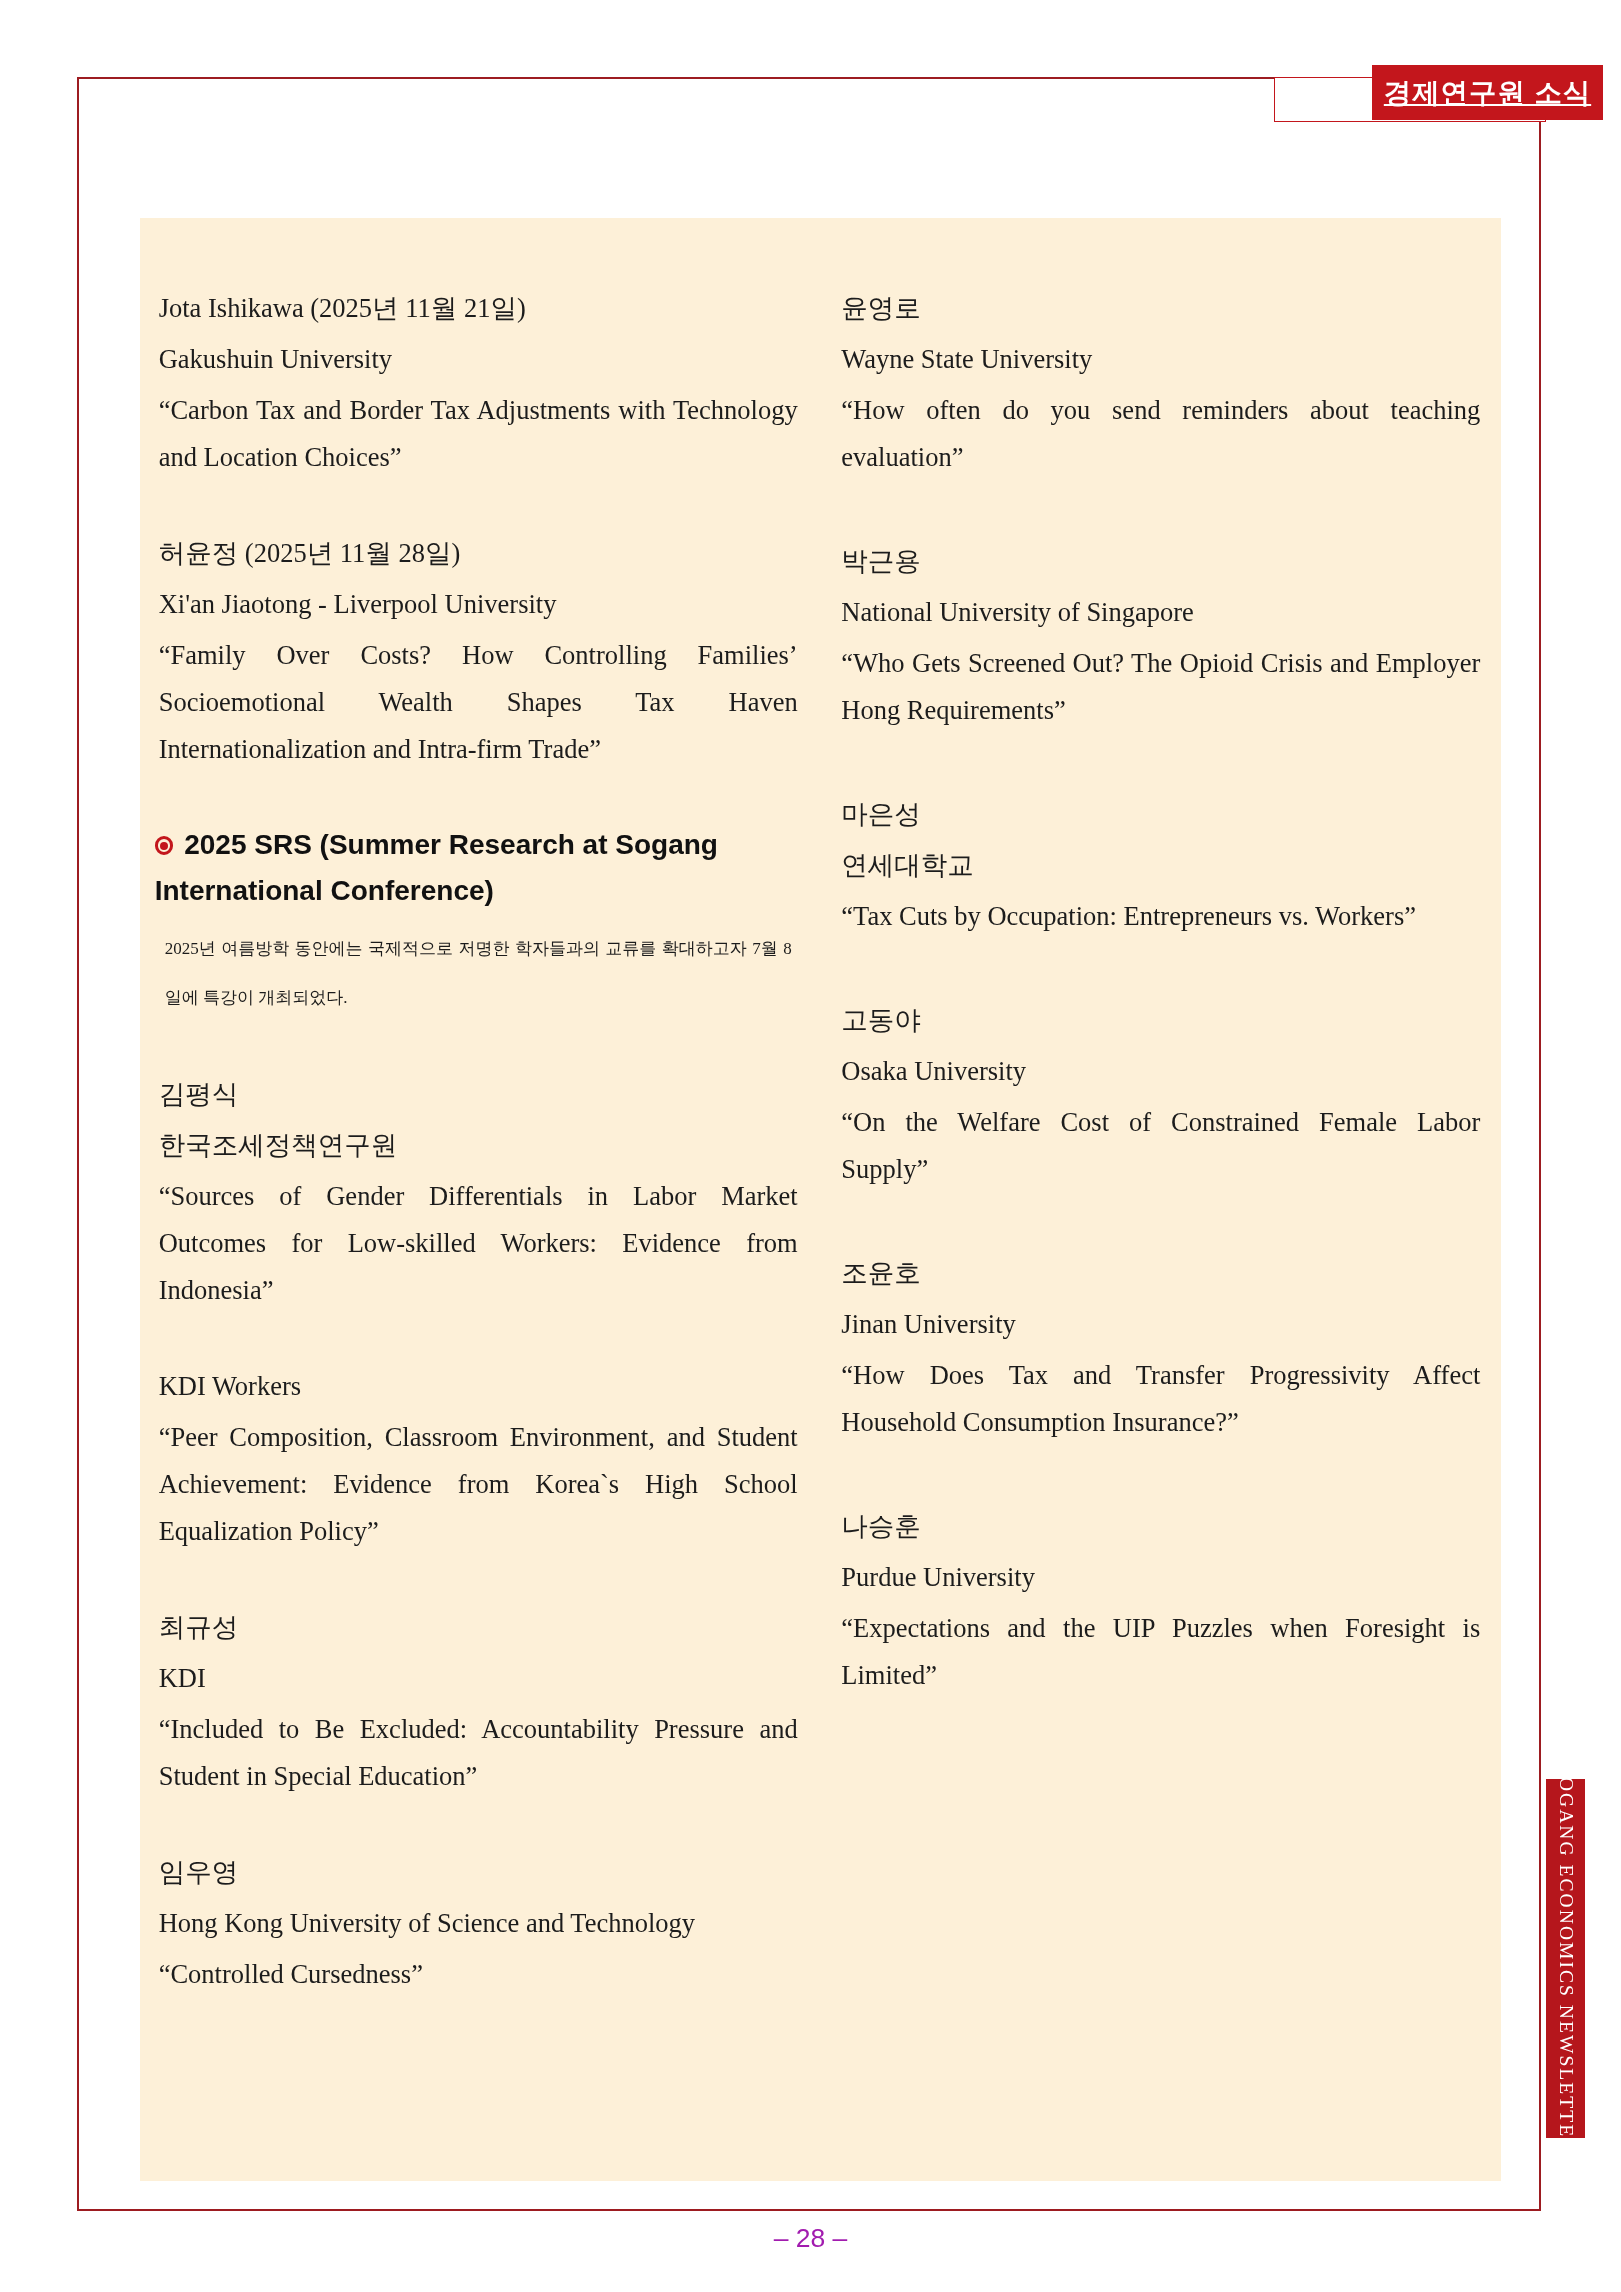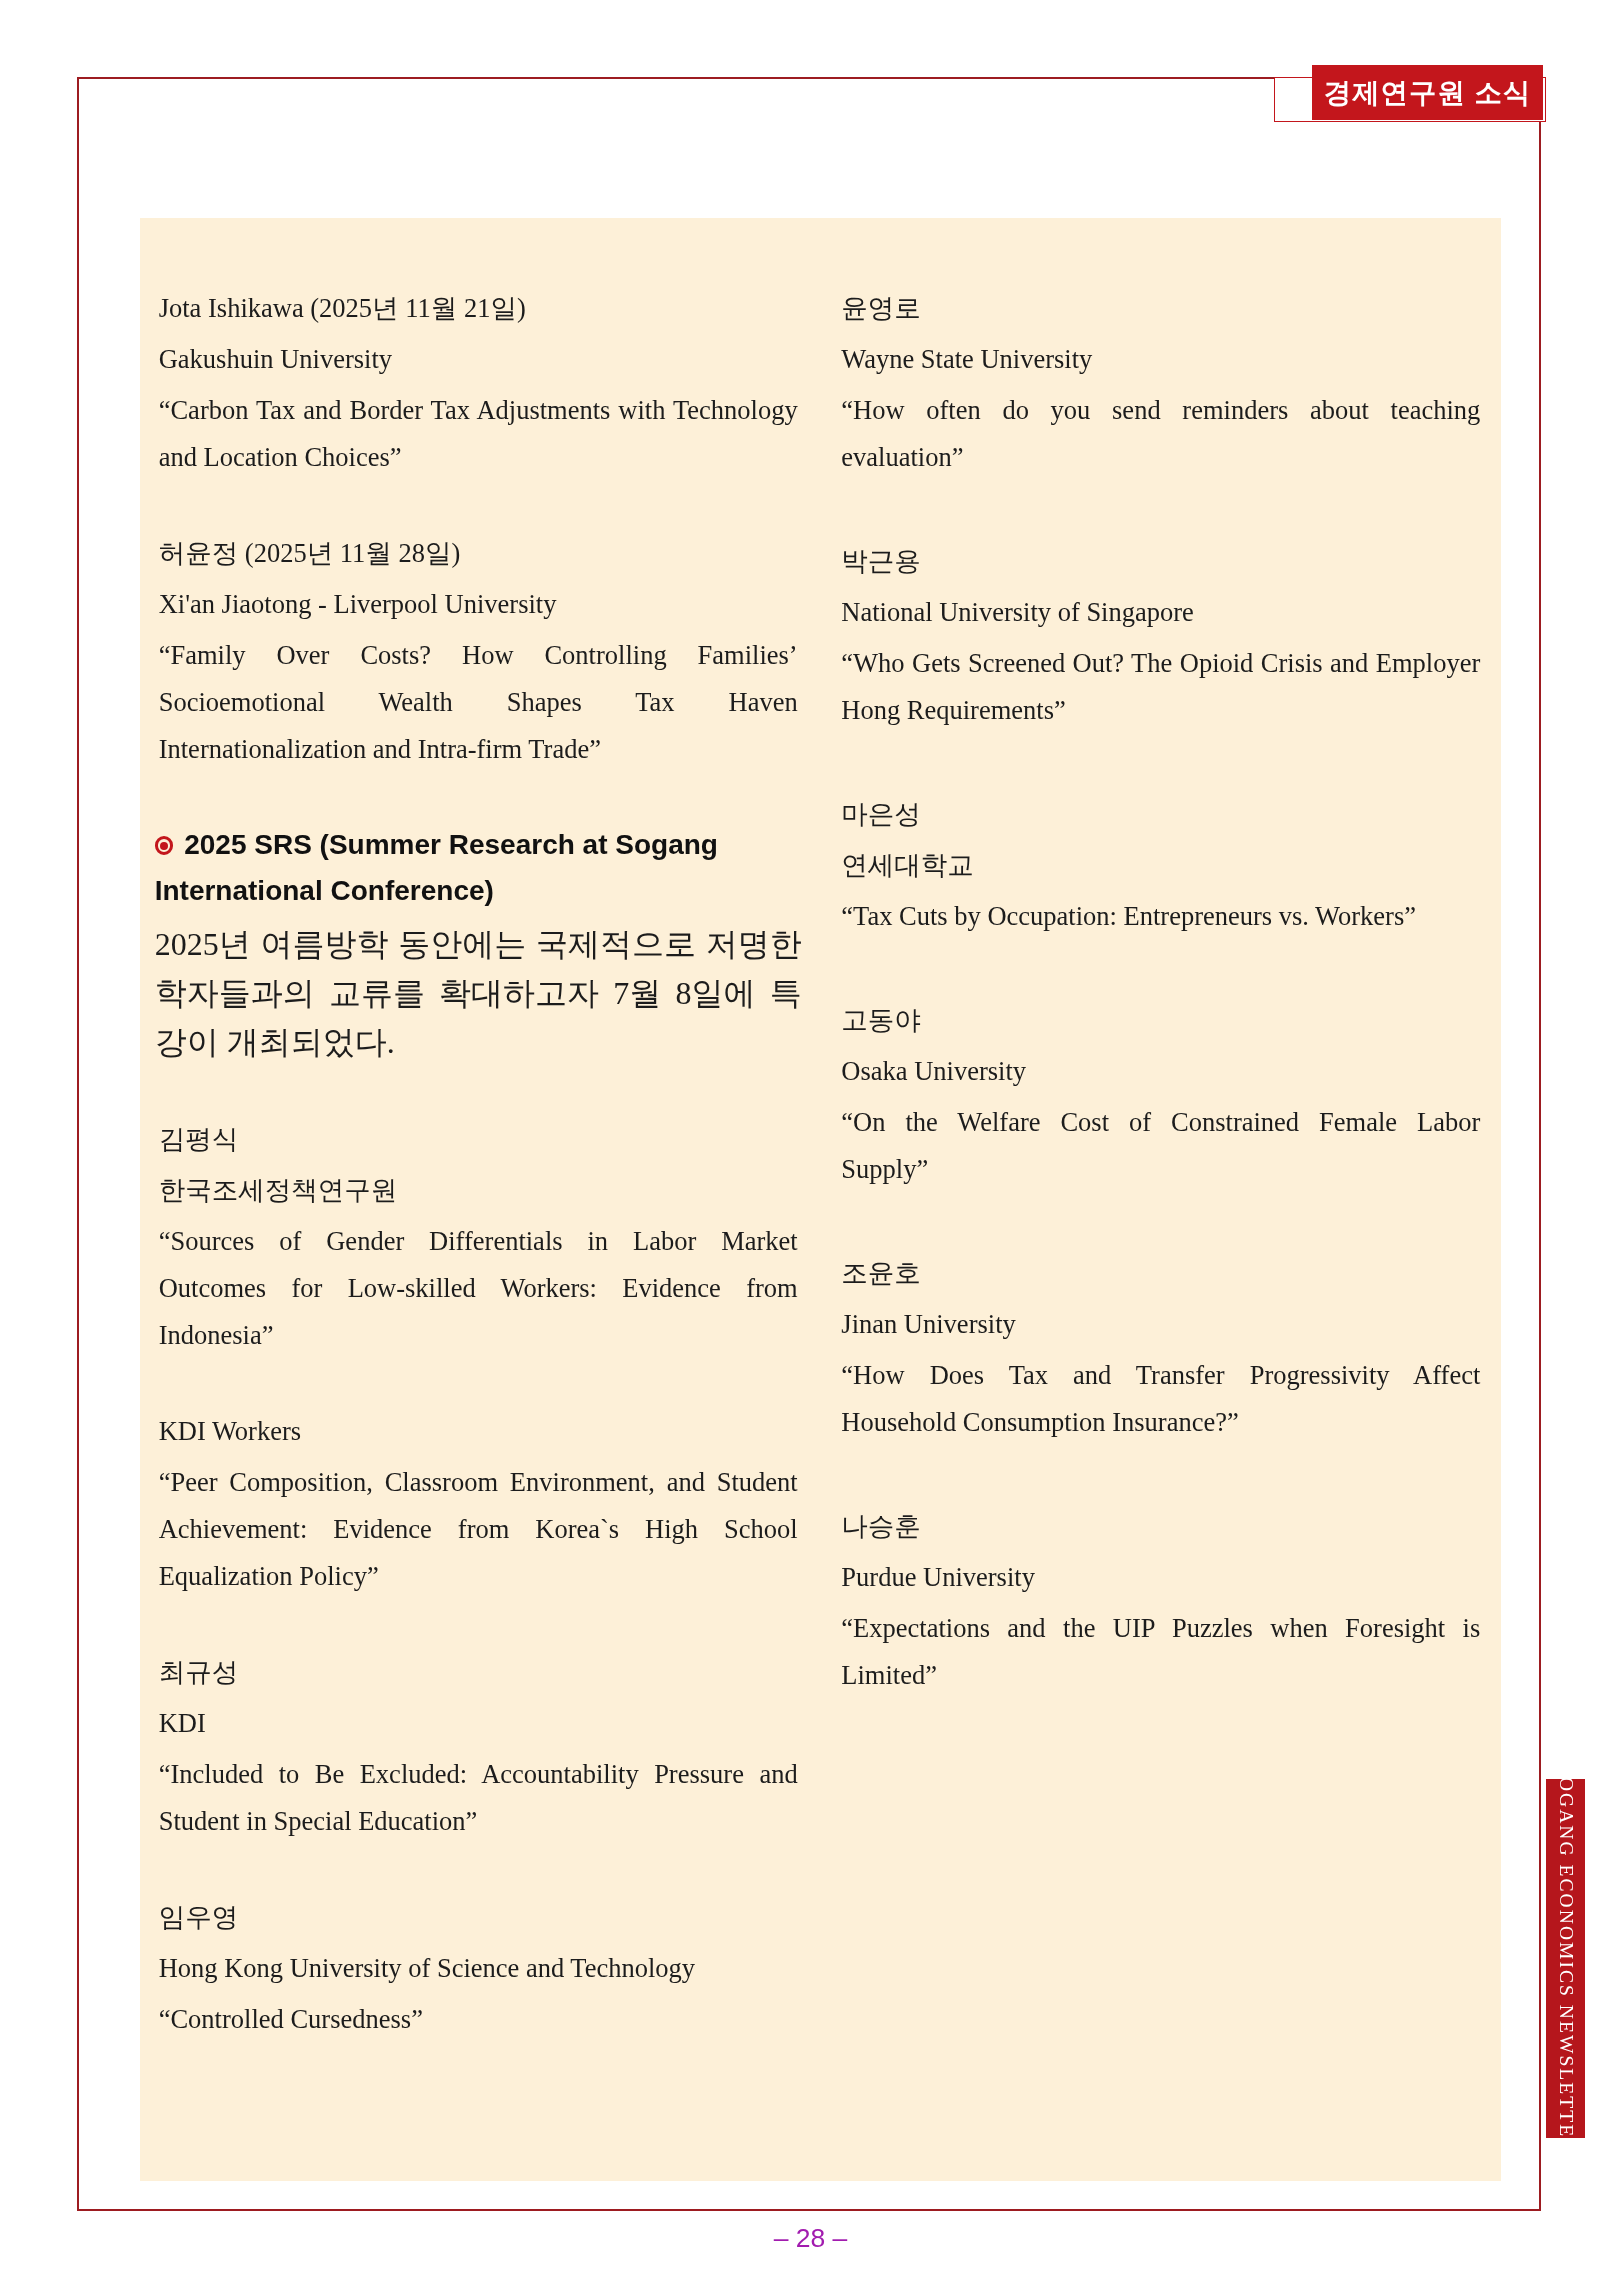--- a/index.html
+++ b/index.html
@@ -26,32 +26,33 @@
     position: absolute;
     left: 1274px; top: 77px;
     width: 272px; height: 45px;
     background: #ffffff;
     border: 1px solid #c3161c;
     box-sizing: border-box;
     z-index: 2;
   }
   .badge {
     position: absolute;
-    left: 1312px; top: 65px;
+    left: 1372px; top: 65px;
     width: 231px; height: 55px;
     background: #c3161c;
     color: #ffffff;
     font-family: "Liberation Sans", "DejaVu Sans", sans-serif;
     font-weight: bold;
     font-size: 27.4px;
     letter-spacing: 1px;
     display: flex;
     align-items: center;
     justify-content: center;
     z-index: 3;
+    text-decoration: underline;
   }
   
   .panel {
     position: absolute;
     left: 140px; top: 218px;
     width: 1361px; height: 1963px;
     background: #fdf0d8;
     box-sizing: border-box;
     padding: 63px 16.7px 0 14.7px;
   }
@@ -89,22 +90,22 @@
   }
   .bullet::after {
     content: "";
     position: absolute;
     left: 2.5px; top: 2.5px;
     width: 7.8px; height: 7.8px;
     background: #c3161c;
     border-radius: 50%;
   }
   .section-intro {
-    margin: 0;
-    font-size: 32px;
+    margin: 10px;
+    font-size: 17px;
     line-height: 49px;
     text-align: justify;
   }
   
   .side-tab {
     position: absolute;
     left: 1546px; top: 1779px;
     width: 39px; height: 359px;
     background: #b5161c;
     z-index: 2;

